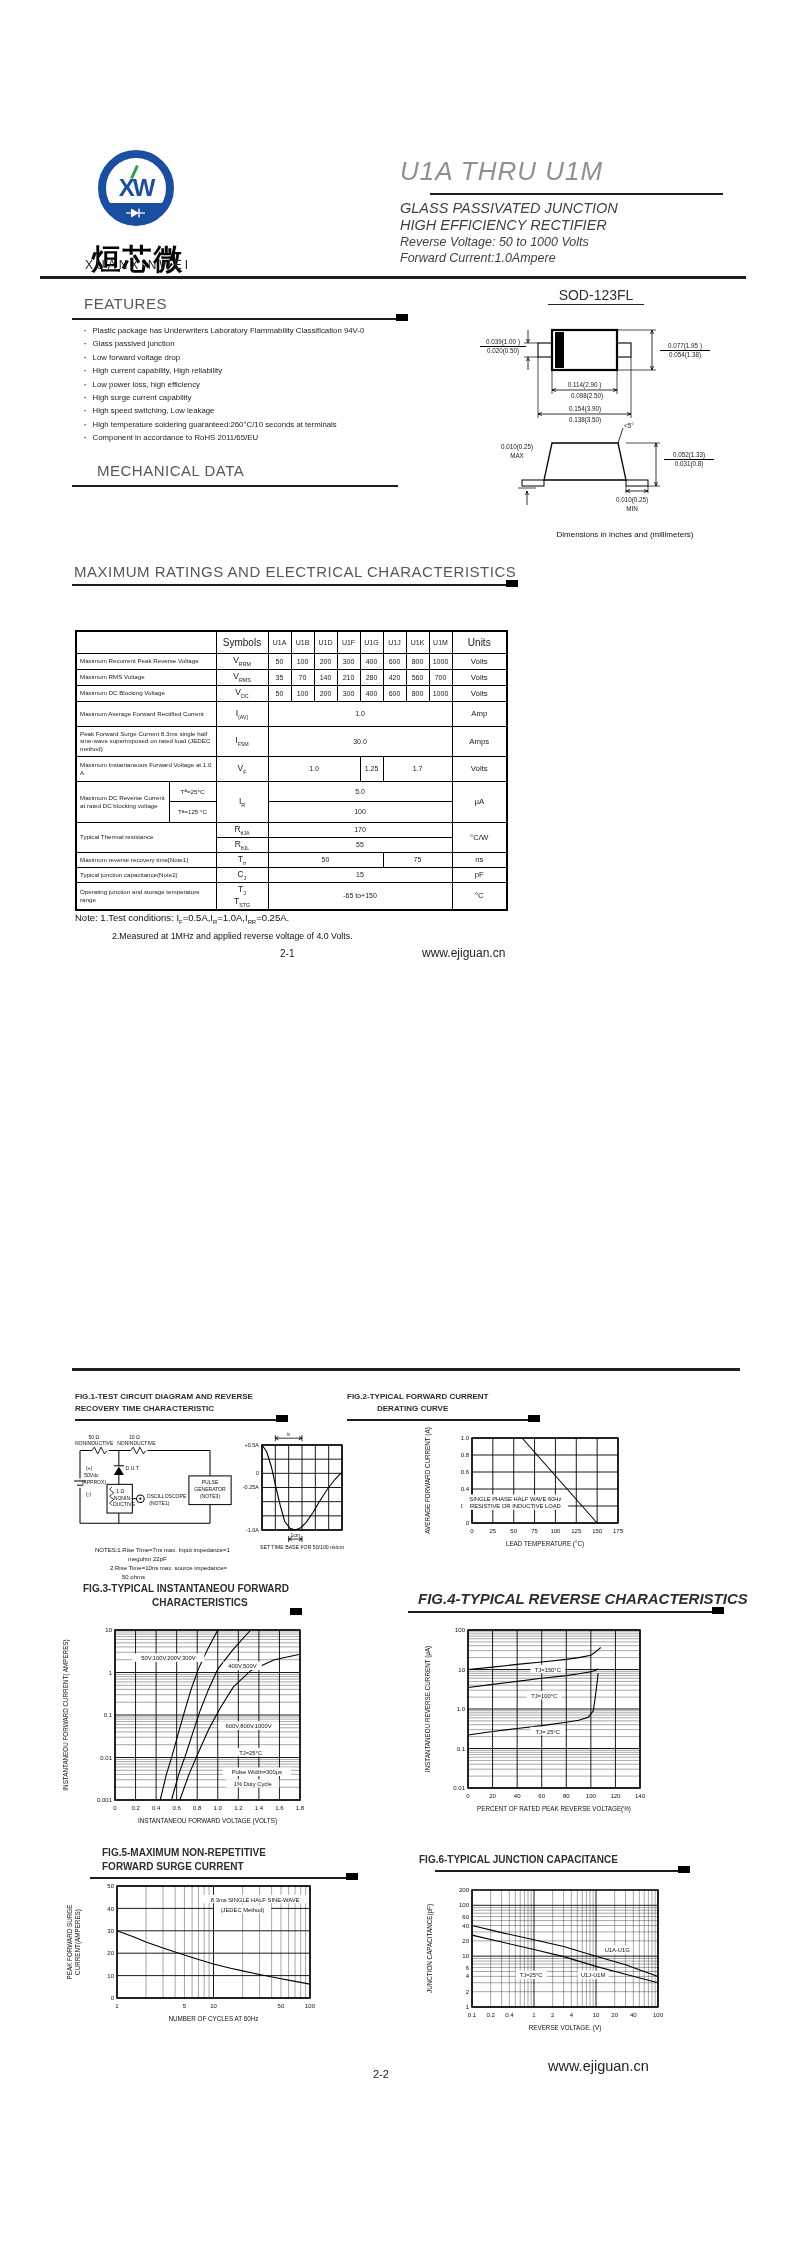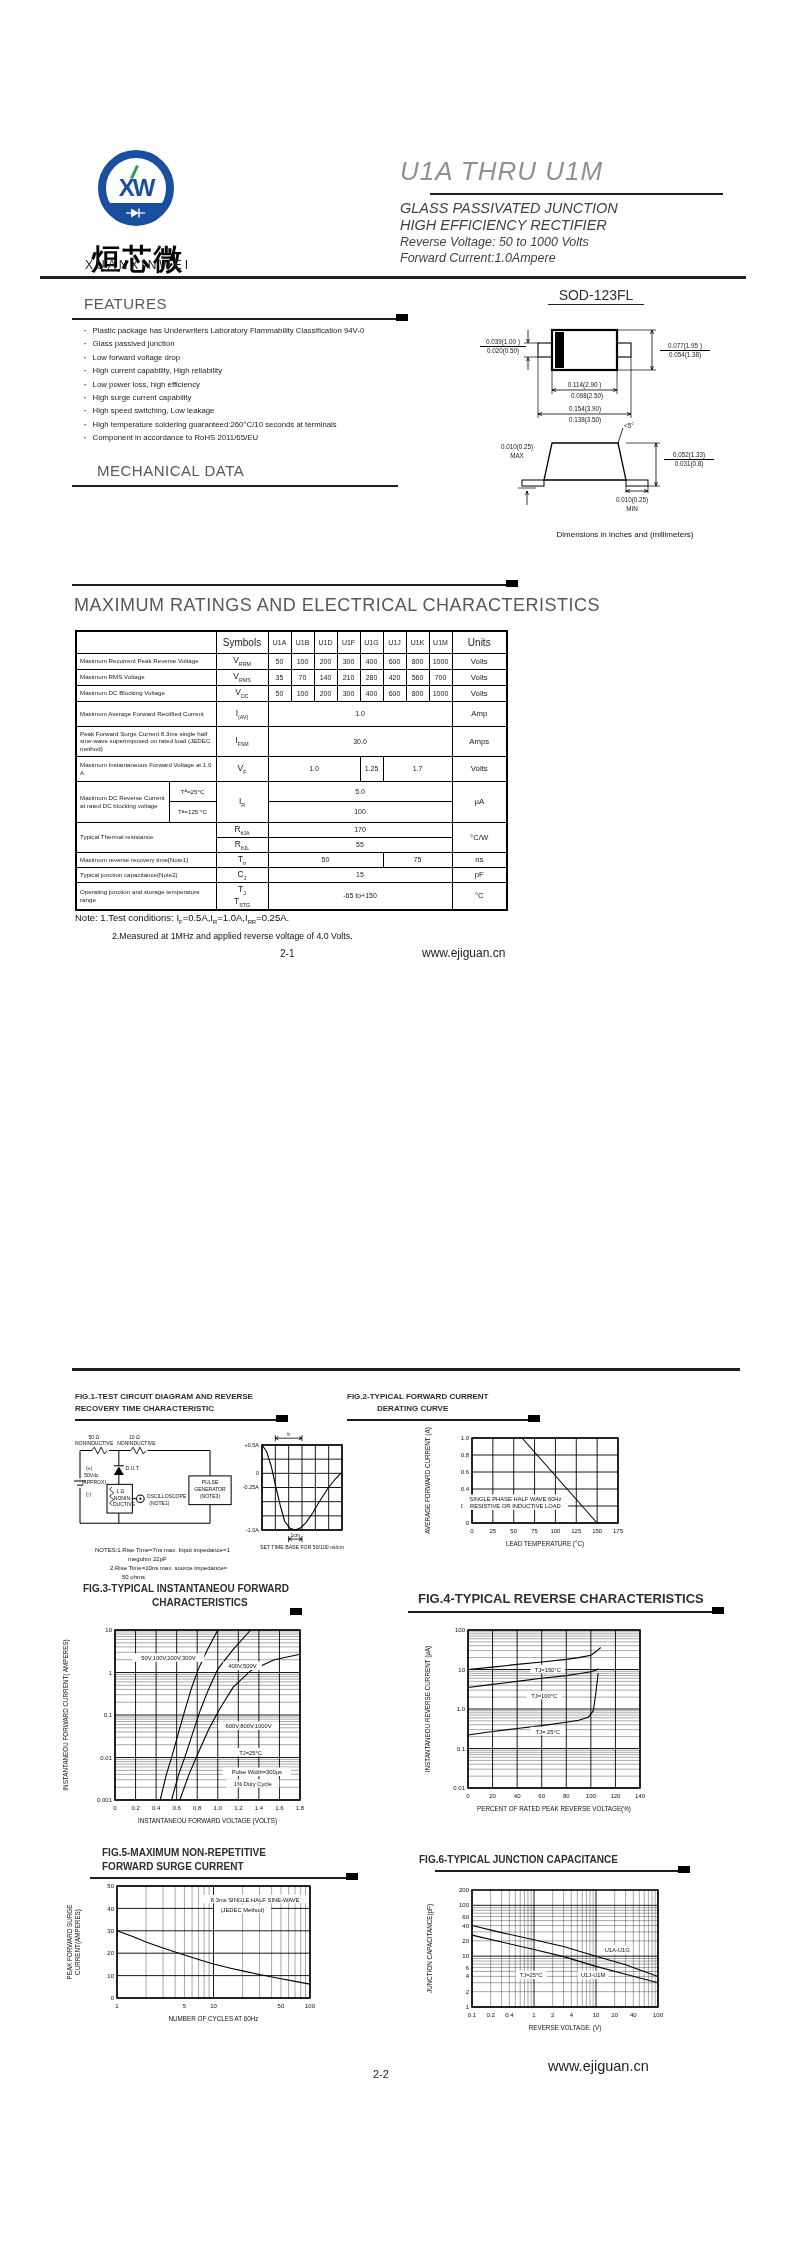--- a/index.html
+++ b/index.html
@@ -169,21 +169,21 @@
     <div class="plainlab" style="left:144px;top:-3px;">&lt;5°</div>
     <div class="dim" style="left:184px;top:26px;width:50px;">
       <div class="t">0.052(1.33)</div>
       <div>0.031(0.8)</div>
     </div>
     <div class="plainlab" style="left:122px;top:71px;width:60px;text-align:center;">0.010(0.25)</div>
     <div class="plainlab" style="left:140px;top:80px;width:24px;text-align:center;">MIN</div>
   </div>
   <div class="caption" style="left:505px;top:530px;width:240px;text-align:center;font-size:8px;">Dimensions in inches and (millimeters)</div>
 
-  <div class="sect" style="left:74px;top:563px;font-size:18px;margin-top:32px;">MAXIMUM RATINGS AND ELECTRICAL CHARACTERISTICS</div>
+  <div class="sect" style="left:74px;top:563px;font-size:15px;">MAXIMUM RATINGS AND ELECTRICAL CHARACTERISTICS</div>
   <div class="hline" style="left:72px;top:584px;width:436px;"></div>
   <div class="sq" style="left:506px;top:580px;"></div>
 
   <table class="ratings">
     <colgroup>
       <col style="width:140px">
         <col style="width:52px">
       <col style="width:23px">
         <col style="width:23px">
         <col style="width:23px">
@@ -543,21 +543,21 @@
         <rect x="177.14666666666668" y="129.97740752695944" width="31.04" height="8.5" fill="#fff"></rect>
         <text x="192.66666666666669" y="136.75740752695944" text-anchor="middle" font-size="5.8" fill="#111">TJ=25°C</text>
         <rect x="164.7133333333333" y="149.5584681645479" width="68.24000000000001" height="8.5" fill="#fff"></rect>
         <text x="198.83333333333331" y="156.3384681645479" text-anchor="middle" font-size="5.8" fill="#111">Pulse Width=300μs</text>
         <rect x="168.04222222222222" y="161.16102222725675" width="53.36" height="8.5" fill="#fff"></rect>
         <text x="194.72222222222223" y="167.94102222725675" text-anchor="middle" font-size="5.8" fill="#111">1% Duty Cycle</text>
         <text x="149.5" y="205" text-anchor="middle" font-size="6.3" fill="#111">INSTANTANEOU FORWARD VOLTAGE (VOLTS)</text>
         <text x="10" y="97" text-anchor="middle" font-size="6.3" fill="#111" transform="rotate(-90 10 97)">INSTANTANEOU FORWARD CURRENT( AMPERES)</text>
       </svg></div>
 
-  <div class="figtitle2" style="left:418px;top:1592px;font-size:13px;">FIG.4-TYPICAL REVERSE CHARACTERISTICS</div>
+  <div class="figtitle2" style="left:418px;top:1592px;font-size:15px;font-style:italic;">FIG.4-TYPICAL REVERSE CHARACTERISTICS</div>
   <div class="hline" style="left:408px;top:1611px;width:316px;"></div>
   <div class="sq" style="left:712px;top:1607px;"></div>
   <div class="chart" style="left:420px;top:1618px;"><svg width="252" height="220" style="overflow: visible;">
         <line x1="48" x2="48" y1="12" y2="170" stroke="#000" stroke-width="0.9"></line>
         <line x1="72.57142857142857" x2="72.57142857142857" y1="12" y2="170" stroke="#000" stroke-width="0.9"></line>
         <line x1="97.14285714285714" x2="97.14285714285714" y1="12" y2="170" stroke="#000" stroke-width="0.9"></line>
         <line x1="121.71428571428571" x2="121.71428571428571" y1="12" y2="170" stroke="#000" stroke-width="0.9"></line>
         <line x1="146.28571428571428" x2="146.28571428571428" y1="12" y2="170" stroke="#000" stroke-width="0.9"></line>
         <line x1="170.85714285714286" x2="170.85714285714286" y1="12" y2="170" stroke="#000" stroke-width="0.9"></line>
         <line x1="195.42857142857142" x2="195.42857142857142" y1="12" y2="170" stroke="#000" stroke-width="0.9"></line>

